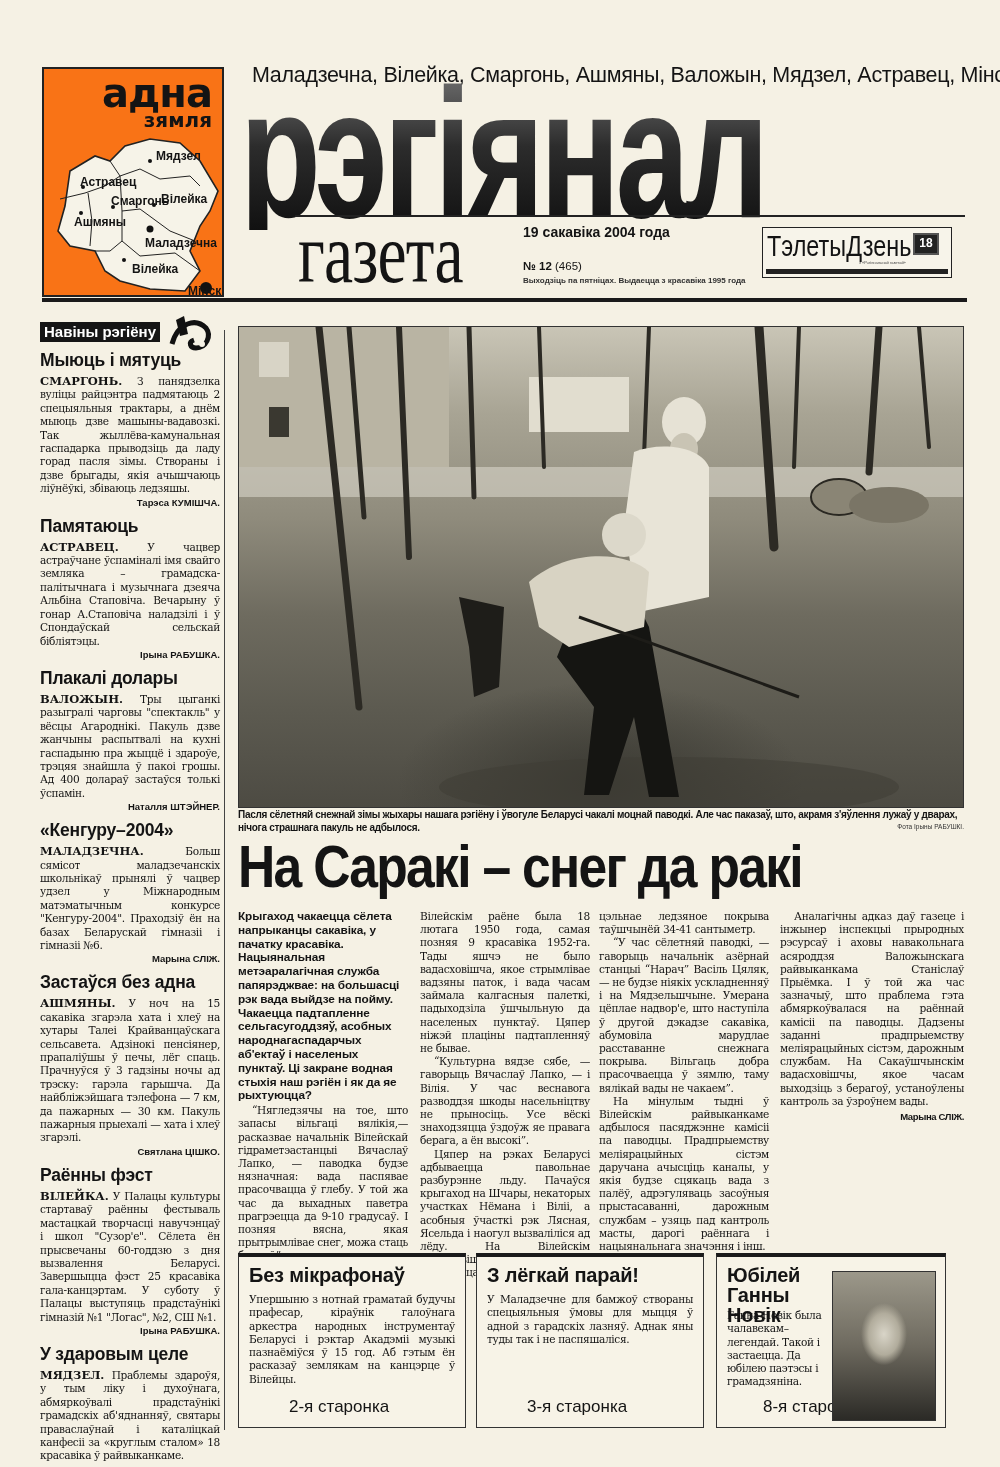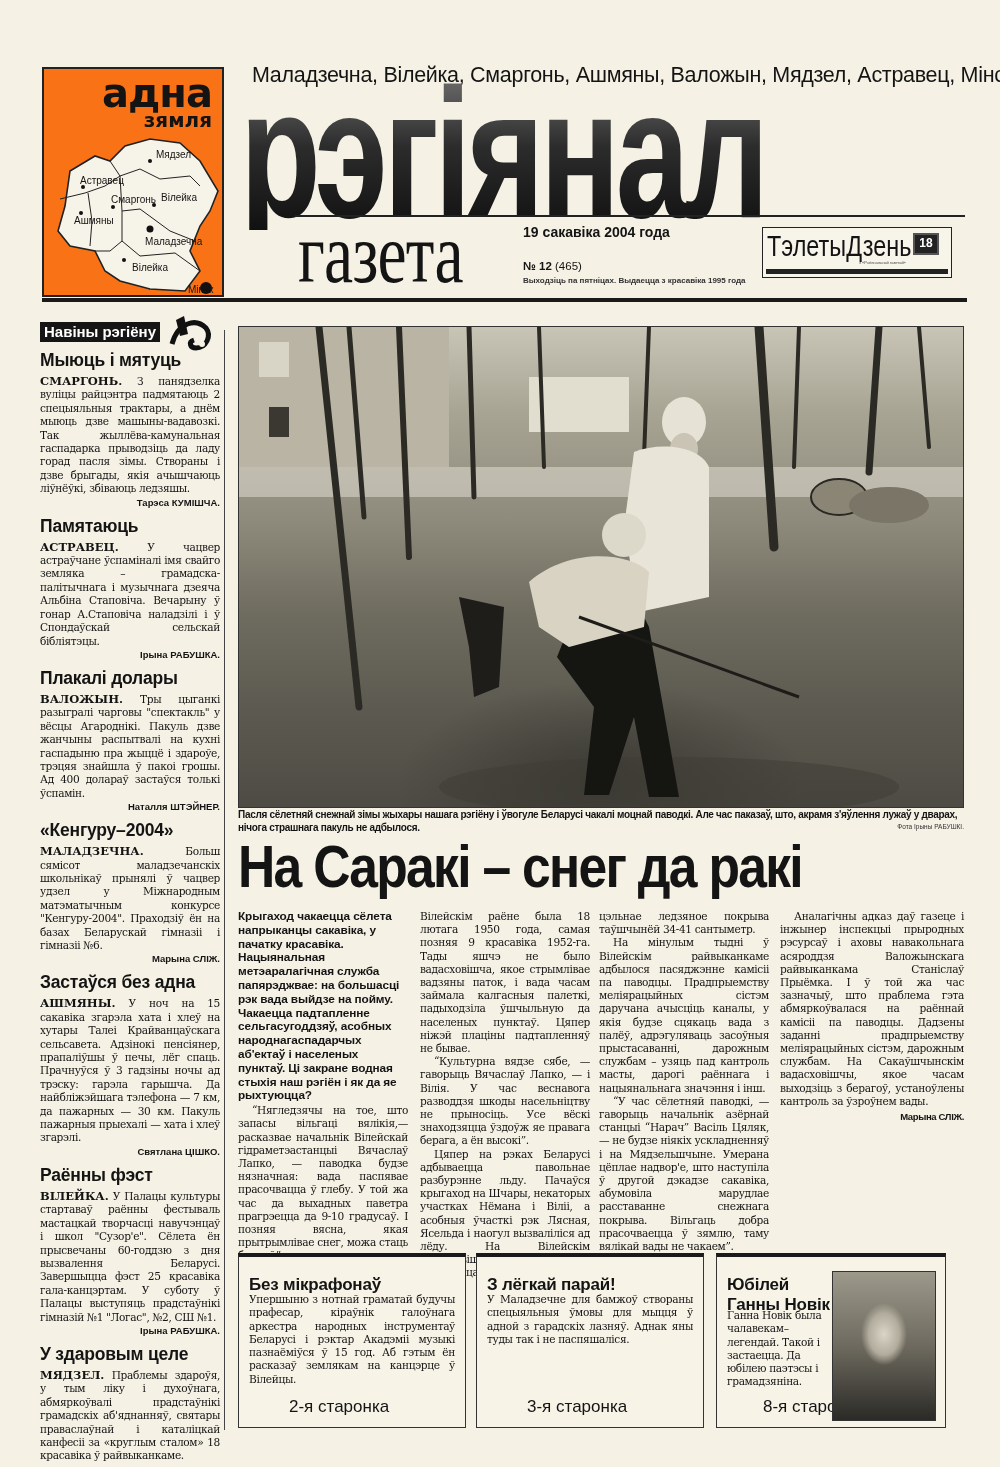--- a/index.html
+++ b/index.html
@@ -21,21 +21,21 @@
   .map-title1 {
     right: 10px; top: 4px; font-family: "DejaVu Sans", sans-serif;
     font-weight: bold; font-size: 40px; letter-spacing: -1px; line-height: 40px;
   }
   .map-title2 {
     right: 10px; top: 40px; font-family: "DejaVu Sans", sans-serif;
     font-weight: bold; font-size: 20px; line-height: 22px; margin-left: 28px;
   }
   .map-svg { left: 6px; top: 62px; width: 170px; height: 165px; }
   .map-label {
-    font-family: "Liberation Sans", sans-serif; font-weight: normal; font-size: 10px;
+    font-family: "Liberation Sans", sans-serif; font-weight: bold; font-size: 12px;
     position: absolute; white-space: nowrap; padding-left: 16px;
   }
   .towns-line {
     left: 252px; top: 63px; font-family: "Liberation Sans", sans-serif;
     font-size: 21.5px; letter-spacing: -0.3px; white-space: nowrap;
   }
   .title-big {
     left: 240px; top: 78px; width: 728px; height: 152px;
     font-family: "Liberation Sans", sans-serif; font-weight: bold;
     font-size: 184px; line-height: 150px; letter-spacing: -6px;
@@ -133,21 +133,21 @@
     font-size: 9.5px; margin-top: 2px;
   }
 
   
   .teaser {
     position: absolute; top: 1253px; height: 175px; border: 1px solid #333; border-top: 4px solid #1a1a1a;
     background: #f7f3e7;
   }
   .teaser-title {
     position: absolute; left: 10px; top: 8px; font-family: "Liberation Sans", sans-serif;
-    font-weight: bold; font-size: 17px; line-height: 20px; letter-spacing: -0.2px; margin-top: 10px;
+    font-weight: bold; font-size: 20px; line-height: 20px; letter-spacing: -0.2px;
   }
   .teaser-body {
     position: absolute; left: 10px; top: 36px; font-size: 10.6px; line-height: 13.3px;
     text-align: justify; letter-spacing: -0.35px;
   }
   .teaser-page {
     position: absolute; left: 14px; bottom: 10px; font-family: "Liberation Sans", sans-serif;
     font-size: 17px;
     margin-left: 36px;
   }
@@ -305,22 +305,22 @@
   <p>“Нягледзячы на тое, што запасы вільгаці вялікія,— расказвае начальнік Вілейскай гідраметэастанцыі Вячаслаў Лапко, — паводка будзе нязначная: вада паспявае прасочвацца ў глебу. У той жа час да выхадных паветра прагрэецца да 9-10 градусаў. І позняя вясна, якая прытрымлівае снег, можа стаць бурнай”.</p>
   <p>Самая ранняя паводка ў</p>
 </div>
 <div class="art-col" style="left:420px">
   <p class="noind">Вілейскім раёне была 18 лютага 1950 года, самая позняя 9 красавіка 1952-га. Тады яшчэ не было вадасховішча, якое стрымлівае вадзяны паток, і вада часам займала калгасныя палеткі, падыходзіла ўшчыльную да населеных пунктаў. Цяпер ніжэй плаціны падтапленняў не бывае.</p>
   <p>“Культурна вядзе сябе, — гаворыць Вячаслаў Лапко, — і Вілія. У час веснавога разводдзя шкоды насельніцтву не прыносіць. Усе вёскі знаходзяцца ўздоўж яе правага берага, а ён высокі”.</p>
   <p>Цяпер на рэках Беларусі адбываецца павольнае разбурэнне льду. Пачаўся крыгаход на Шчары, некаторых участках Нёмана і Віліі, а асобныя ўчасткі рэк Лясная, Ясельда і наогул вызваліліся ад лёду. На Вілейскім вадасховішчы, возеры Нарач назіраецца су-</p>
 </div>
 <div class="art-col" style="left:599px">
   <p class="noind">цэльнае ледзяное покрыва таўшчынёй 34-41 сантыметр.</p>
+  <p>“У час сёлетняй паводкі, — гаворыць начальнік азёрнай станцыі “Нарач” Васіль Цяляк, — не будзе ніякіх ускладненняў і на Мядзельшчыне. Умерана цёплае надвор'е, што наступіла ў другой дэкадзе сакавіка, абумовіла марудлае расставанне снежнага покрыва. Вільгаць добра прасочваецца ў зямлю, таму вялікай вады не чакаем”.</p>
   <p>На мінулым тыдні ў Вілейскім райвыканкаме адбылося пасяджэнне камісіі па паводцы. Прадпрыемству меліярацыйных сістэм даручана ачысціць каналы, у якія будзе сцякаць вада з палёў, адрэгуляваць засоўныя прыстасаванні, дарожным службам – узяць пад кантроль масты, дарогі раённага і нацыянальнага значэння і інш.</p>
-  <p>“У час сёлетняй паводкі, — гаворыць начальнік азёрнай станцыі “Нарач” Васіль Цяляк, — не будзе ніякіх ускладненняў і на Мядзельшчыне. Умерана цёплае надвор'е, што наступіла ў другой дэкадзе сакавіка, абумовіла марудлае расставанне снежнага покрыва. Вільгаць добра прасочваецца ў зямлю, таму вялікай вады не чакаем”.</p>
 </div>
 <div class="art-col" style="left:780px;width:184px">
   <p>Аналагічны адказ даў газеце і інжынер інспекцыі прыродных рэсурсаў і аховы навакольнага асяроддзя Валожынскага райвыканкама Станіслаў Прыёмка. І ў той жа час зазначыў, што праблема гэта абмяркоўвалася на раённай камісіі па паводцы. Дадзены заданні прадпрыемству меліярацыйных сістэм, дарожным службам. На Сакаўшчынскім вадасховішчы, якое часам выходзіць з берагоў, устаноўлены кантроль за ўзроўнем вады.</p>
   <div class="art-author">Марына СЛІЖ.</div>
 </div>
 
 <div class="teaser" style="left:238px;width:228px">
   <div class="teaser-title">Без мікрафонаў</div>
   <div class="teaser-body" style="width:206px">Упершыню з нотнай граматай будучы прафесар, кіраўнік галоўнага аркестра народных інструментаў Беларусі і рэктар Акадэміі музыкі пазнаёміўся ў 15 год. Аб гэтым ён расказаў землякам на канцэрце ў Вілейцы.</div>
   <div class="teaser-page">2-я старонка</div>

